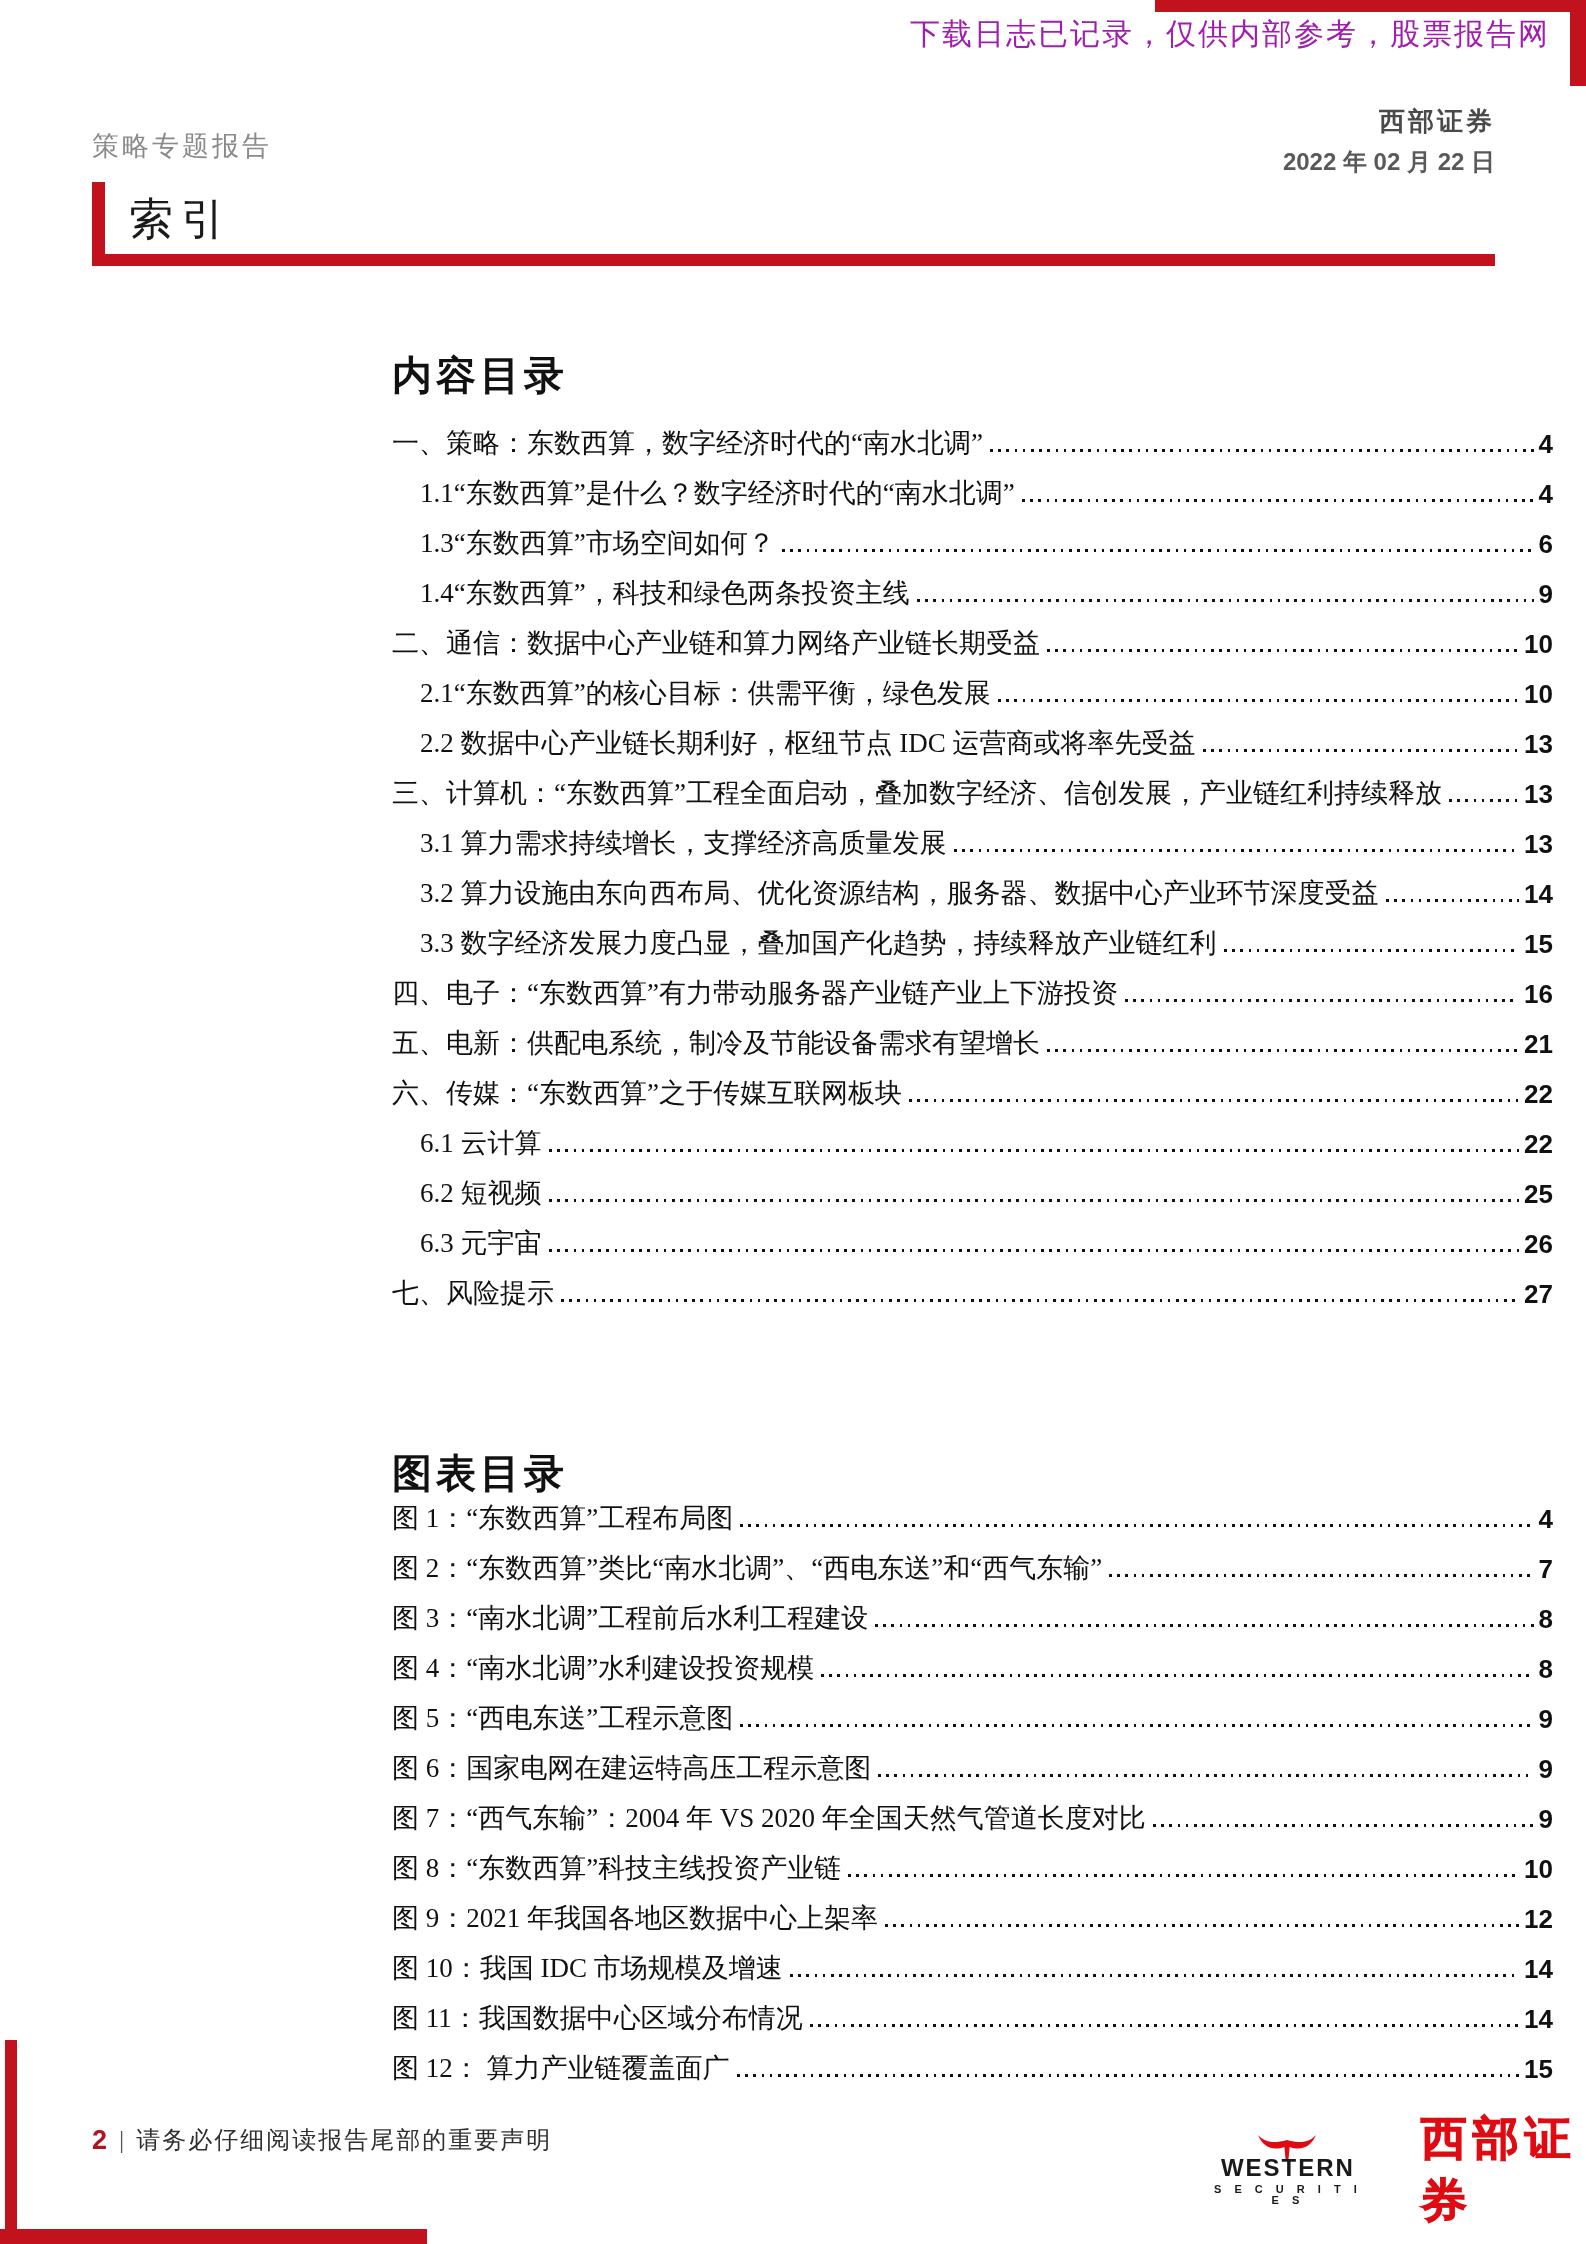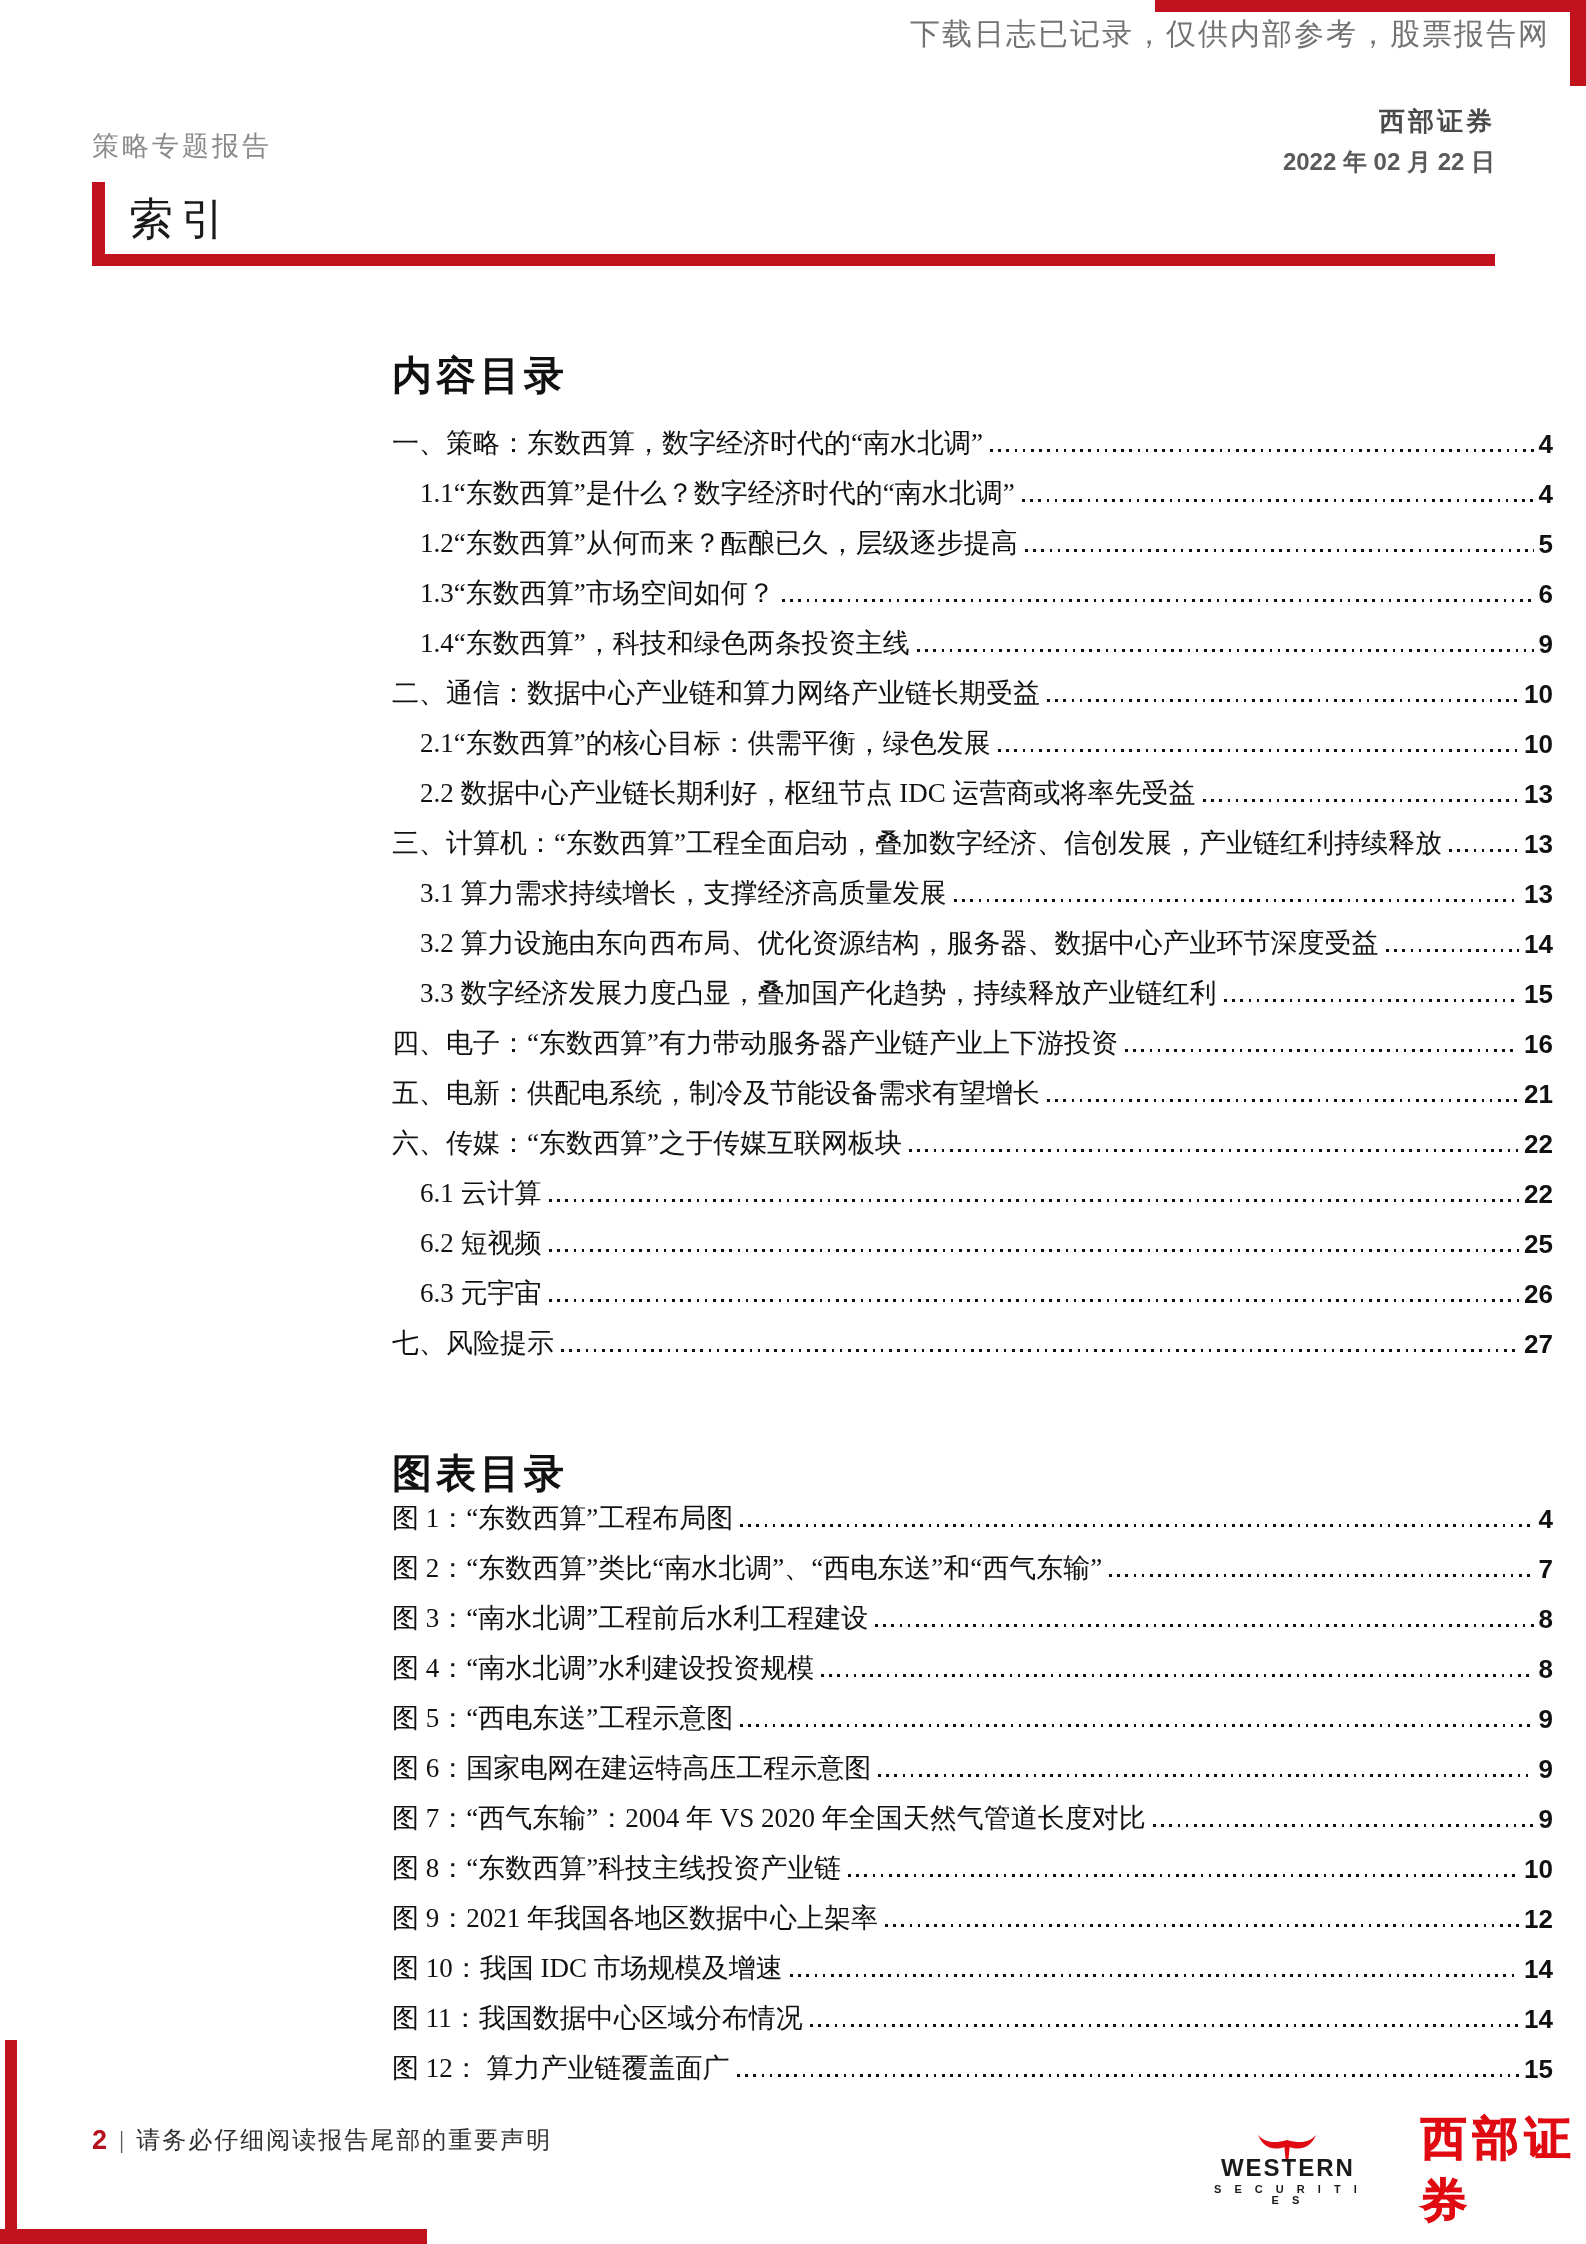--- a/index.html
+++ b/index.html
@@ -11,21 +11,21 @@
   }
   
   .bar { position:absolute; background:#c2121e; }
   .bar-top-h   { left:1155px; top:0;      width:431px;  height:12px; }
   .bar-top-v   { left:1570px; top:0;      width:16px;   height:86px; }
   .bar-bot-v   { left:5px;    top:2040px; width:12px;   height:204px; }
   .bar-bot-h   { left:0;      top:2229px; width:427px;  height:15px; }
   
   .watermark {
     position:absolute; top:14px; right:36px;
-    font-size:30px; letter-spacing:2px; color:#737373; white-space:nowrap;
+    font-size:30px; letter-spacing:2px; color:#a21caf; white-space:nowrap;
     font-family:"Liberation Sans","DejaVu Sans",sans-serif;
   }
   
   .report-type {
     position:absolute; left:92px; top:128px;
     font-size:27px; letter-spacing:3px; color:#8a8a8a;
   }
   .header-right { position:absolute; right:91px; top:104px; text-align:right; }
   .brand-name   { font-size:26px; font-weight:bold; color:#4a4a4a; letter-spacing:3px; }
   .report-date  { margin-top:7px; font-size:24px; font-weight:bold; color:#595959;
@@ -99,25 +99,20 @@
           <span class="label">一、策略：东数西算，数字经济时代的“南水北调”</span>
           <span class="dots"></span>
           <span class="pagenum">4</span>
         </div>
         <div class="row lvl2">
           <span class="label">1.1“东数西算”是什么？数字经济时代的“南水北调”</span>
           <span class="dots"></span>
           <span class="pagenum">4</span>
         </div>
         <div class="row lvl2">
-          <span class="label">1.2“东数西算”从何而来？酝酿已久，层级逐步提高</span>
-          <span class="dots"></span>
-          <span class="pagenum">5</span>
-        </div>
-        <div class="row lvl2">
           <span class="label">1.3“东数西算”市场空间如何？</span>
           <span class="dots"></span>
           <span class="pagenum">6</span>
         </div>
         <div class="row lvl2">
           <span class="label">1.4“东数西算”，科技和绿色两条投资主线</span>
           <span class="dots"></span>
           <span class="pagenum">9</span>
         </div>
         <div class="row">

